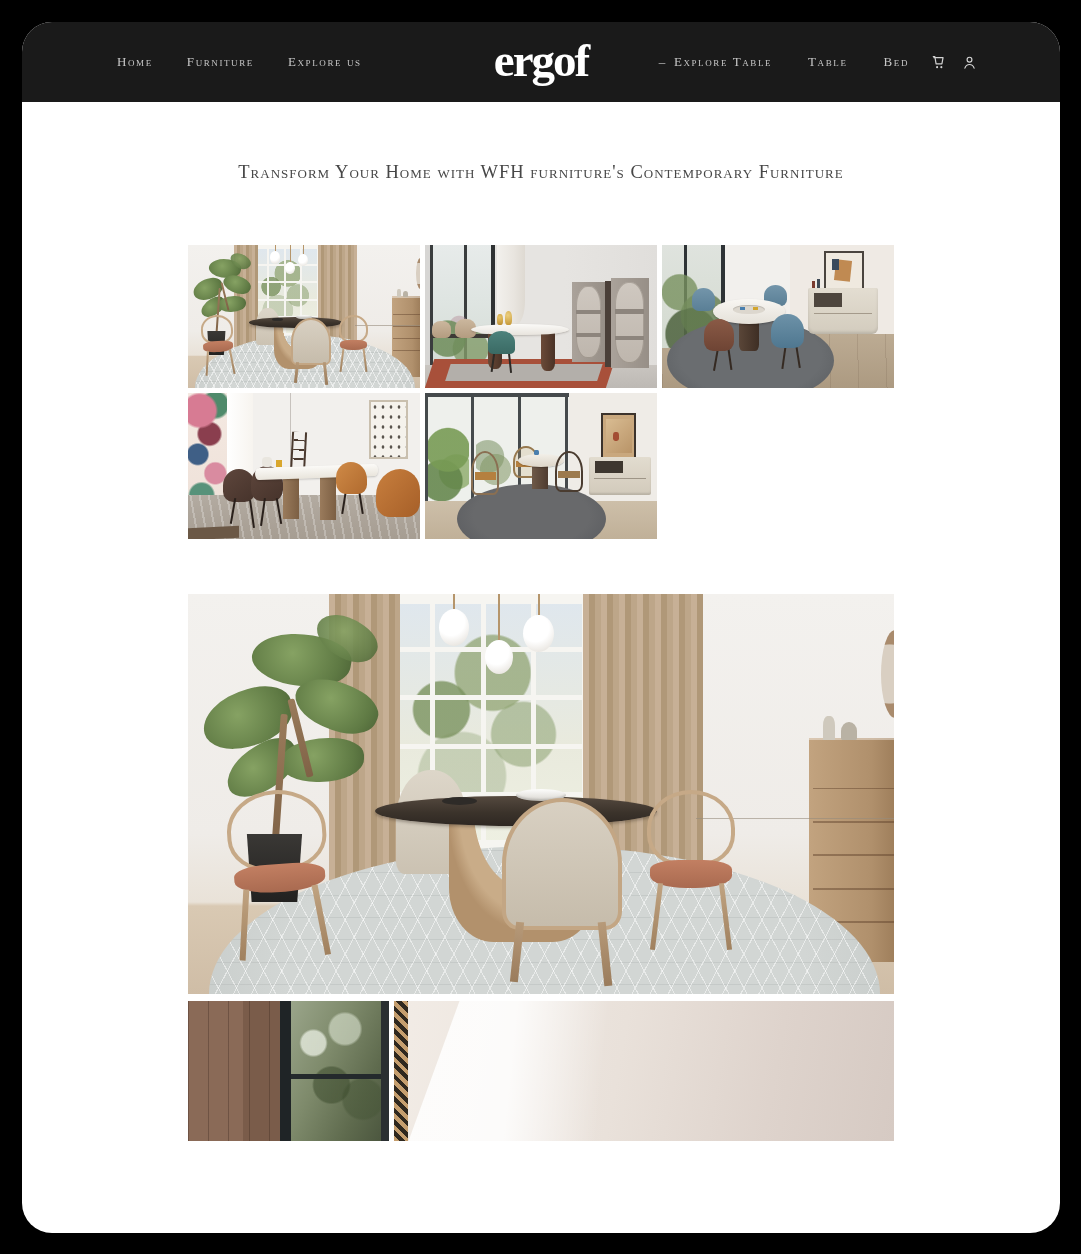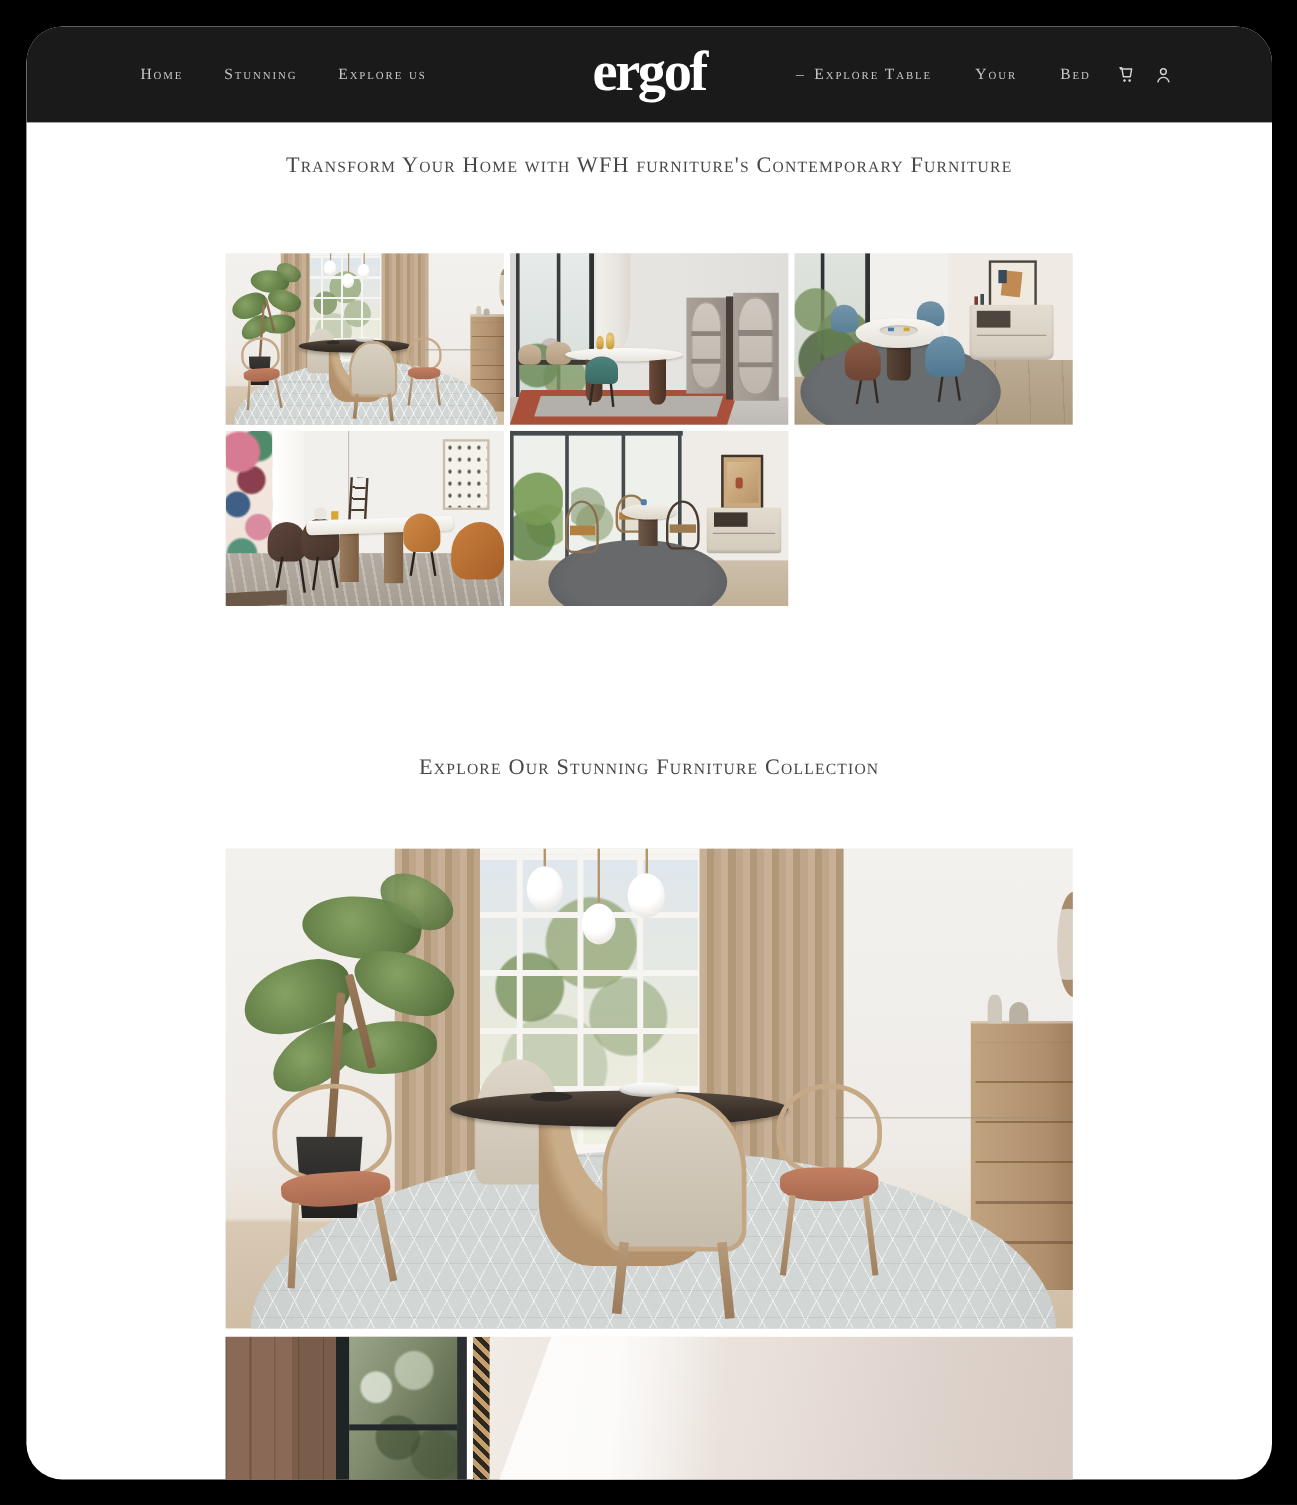--- a/index.html
+++ b/index.html
@@ -14,21 +14,21 @@
   .nav-right{position:absolute;right:82px;top:0;height:80px;display:flex;align-items:center;gap:36px}
   header a{color:#c8c8c8;text-decoration:none;font-size:13px;letter-spacing:1.6px;font-variant:small-caps;cursor:pointer;white-space:nowrap}
   .dash{display:inline-block;margin-right:7px;color:#c8c8c8}
   .logo{position:absolute;left:50%;top:50%;transform:translate(-50%,-54%);color:#fff;font-size:47px;font-weight:700;letter-spacing:-2px;cursor:pointer;line-height:1}
   .hicons{display:flex;align-items:center;gap:13px;margin-left:-14px}
   .hicon{width:17px;height:17px;display:inline-flex;cursor:pointer}
   .hicon svg{width:100%;height:100%}
 
   
   h1,h2{font-variant:small-caps;font-weight:500;color:#474747;text-align:center;font-size:18.5px;letter-spacing:1px;line-height:24px}
-  h1{margin-top:24px}
+  h1{margin-top:58px}
   h2{margin-top:123px}
 
   
   .grid3{width:706px;margin:61px auto 0;display:grid;grid-template-columns:repeat(3,1fr);gap:5px}
   .tile{position:relative;overflow:hidden;background:#eceae6;cursor:pointer}
   .rowA{height:143px}.rowB{height:146px}
   .hero{position:relative;overflow:hidden;width:706px;height:400px;margin:55px auto 0;cursor:pointer;background:#f2f0ed}
   .brow{width:706px;margin:7px auto 0;display:flex;gap:5px}
   .bl{width:201px;height:140px}.bg{width:500px;height:140px}
   .tile>div,.hero>div{position:absolute}
@@ -260,31 +260,31 @@
 </style>
 </head>
 <body>
 
 <div class="stage">
   <div class="card">
 
     <header>
       <nav class="nav-left">
         <a>Home</a>
-        <a>Stunning</a>
+        <a>Furniture</a>
         <a>Explore us</a>
       </nav>
 
       <div class="logo">ergof</div>
 
       <nav class="nav-right">
         <a>
           <span class="dash">–</span><span>Explore Table</span>
         </a>
-        <a>Your</a>
+        <a>Table</a>
         <a>Bed</a>
         <span class="hicons">
           <span class="hicon">
             <svg viewBox="0 0 24 24" fill="none" stroke="#d2d2d2" stroke-width="1.7" stroke-linecap="round" stroke-linejoin="round">
               <path d="M4 5h13l-1.6 9H7.2L5.4 3.5H3.2"></path>
               <circle cx="8.6" cy="18.6" r="1.5" fill="#d2d2d2" stroke="none"></circle>
               <circle cx="14.6" cy="18.6" r="1.5" fill="#d2d2d2" stroke="none"></circle>
             </svg>
           </span>
           <span class="hicon">
@@ -480,21 +480,20 @@
             </div>
           <div class="sE-tbase"></div>
           <div class="sE-table"></div>
           <div class="sE-cup"></div>
           <div class="sE-chair e3">
               <i></i>
             </div>
         </div>
       </div>
 
-      <h2>Explore Our Stunning Furniture Collection</h2>
 
       <div class="hero sceneA" aria-label="Contemporary dining room with dark marble-top table on curved oak base, cream and terracotta chairs, pendant globe lamps, tall plant, tan sheer curtains and round patterned grey rug">
         <div class="sA-window">
             <i></i>
             <b></b>
           </div>
         <div class="sA-curt cl"></div>
         <div class="sA-curt cr"></div>
         <div class="sA-pend p1">
             <i></i>

